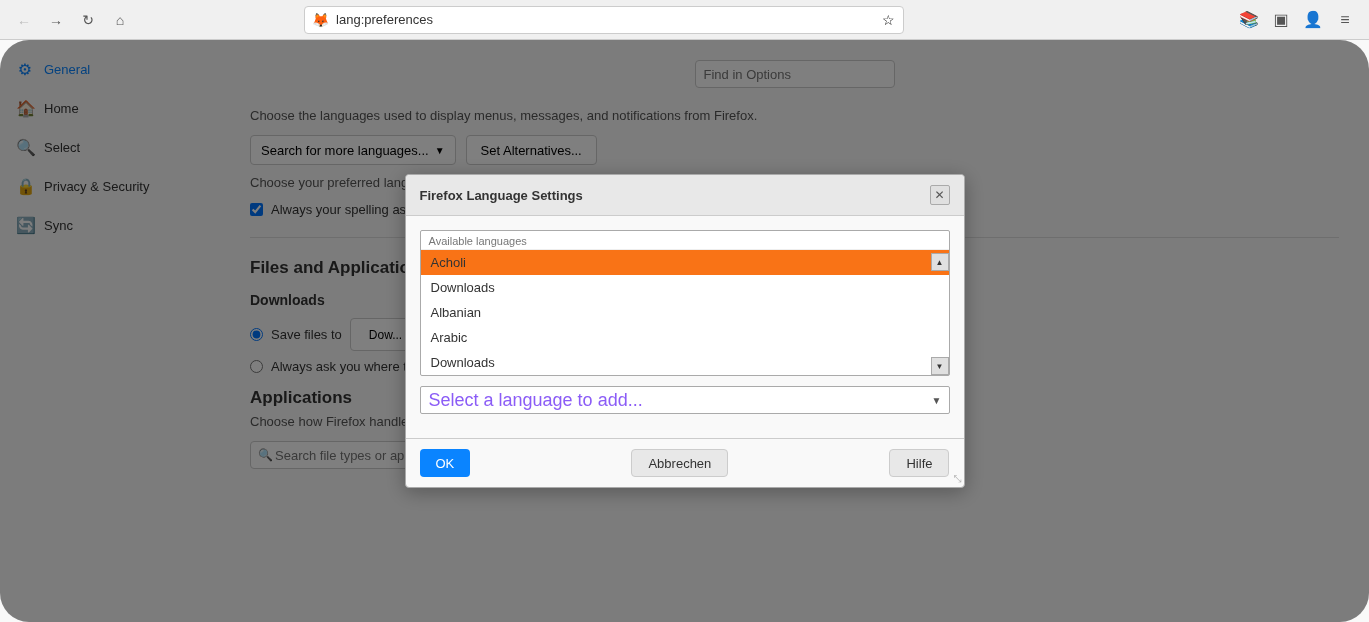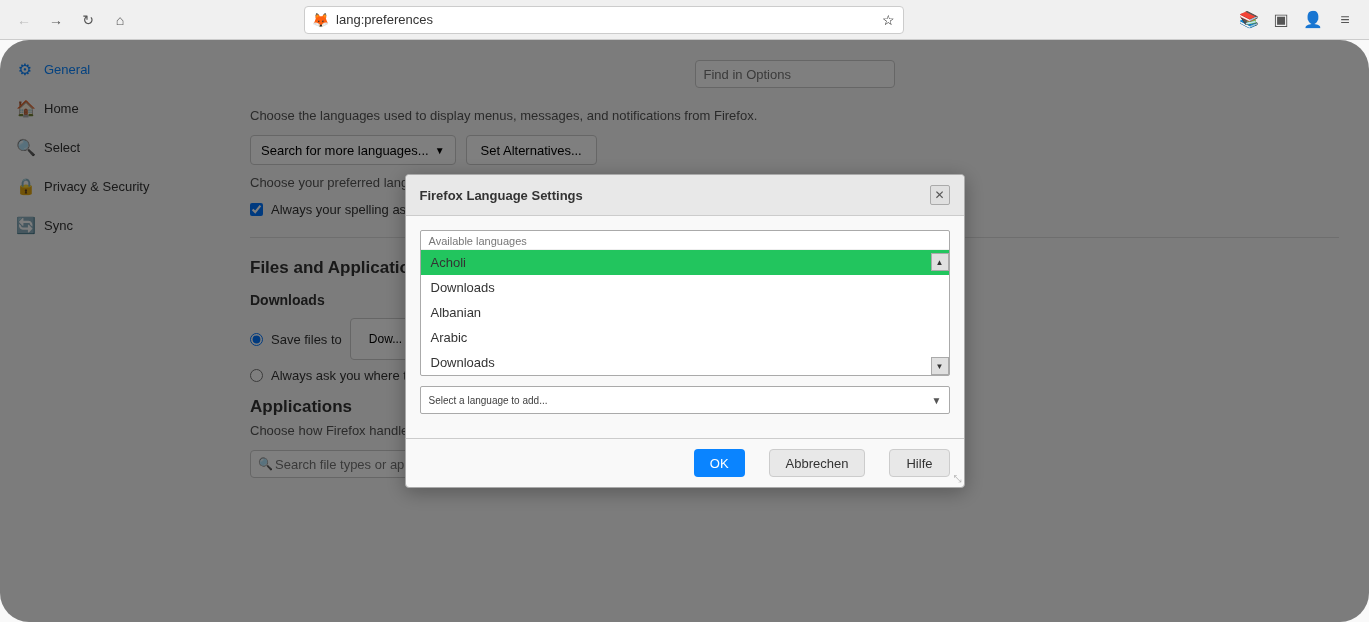--- a/index.html
+++ b/index.html
@@ -298,21 +298,21 @@
       overflow-y: auto;
       position: relative;
     }
     .list-item {
       padding: 5px 10px;
       font-size: 13px;
       color: #333;
       cursor: pointer;
     }
     .list-item.selected {
-      background: #22c55e;
+      background: #f97316;
       color: #333;
     }
 
     .scroll-up-btn {
       position: absolute;
       right: 0;
       top: 0;
       width: 18px;
       height: 18px;
       background: #e0e0e0;
@@ -339,43 +339,43 @@
       cursor: pointer;
       color: #333;
     }
 
     .select-dropdown {
       width: 100%;
       height: 28px;
       border: 1px solid #aaa;
       border-radius: 2px;
       background: white;
-      font-size: 10px;
+      font-size: 18px;
       padding: 0 8px;
       appearance: none;
       cursor: pointer;
-      color: #404040;
+      color: #8b5cf6;
     }
     .select-wrapper {
       position: relative;
       margin-bottom: 10px;
     }
     .select-chevron {
       position: absolute;
       right: 8px;
       top: 50%;
       transform: translateY(-50%);
       font-size: 10px;
       color: #555;
       pointer-events: none;
     }
 
     .dialog-footer {
       display: flex;
-      justify-content: flex-end;
+      justify-content: space-between;
       gap: 24px;
       padding: 10px 14px;
       border-top: 1px solid #ccc;
     }
     .btn-primary {
       height: 28px;
       padding: 0 16px;
       background: #0a84ff;
       color: white;
       border: none;
@@ -476,21 +476,21 @@
 
     <hr class="divider">
 
     <h2 class="subsection-title">Files and Applications</h2>
 
     <h3 class="subsub-title">Downloads</h3>
 
     <div class="radio-row">
       <input type="radio" name="downloads" checked="" style="">
       <span>Save files to</span>
-      <button class="dropdown-btn" style="height:42px;font-size:12px;padding-left:18px;">
+      <button class="dropdown-btn" style="height:33px;font-size:12px;padding-left:18px;">
         <span>Dow...</span>
         <span class="chevron">▼</span>
       </button>
     </div>
     <div class="radio-row">
       <input type="radio" name="downloads" style="">
       <span>Always ask you where t</span>
     </div>
 
     <h2 class="applications-title" style="margin-top:14px;">Applications</h2>

